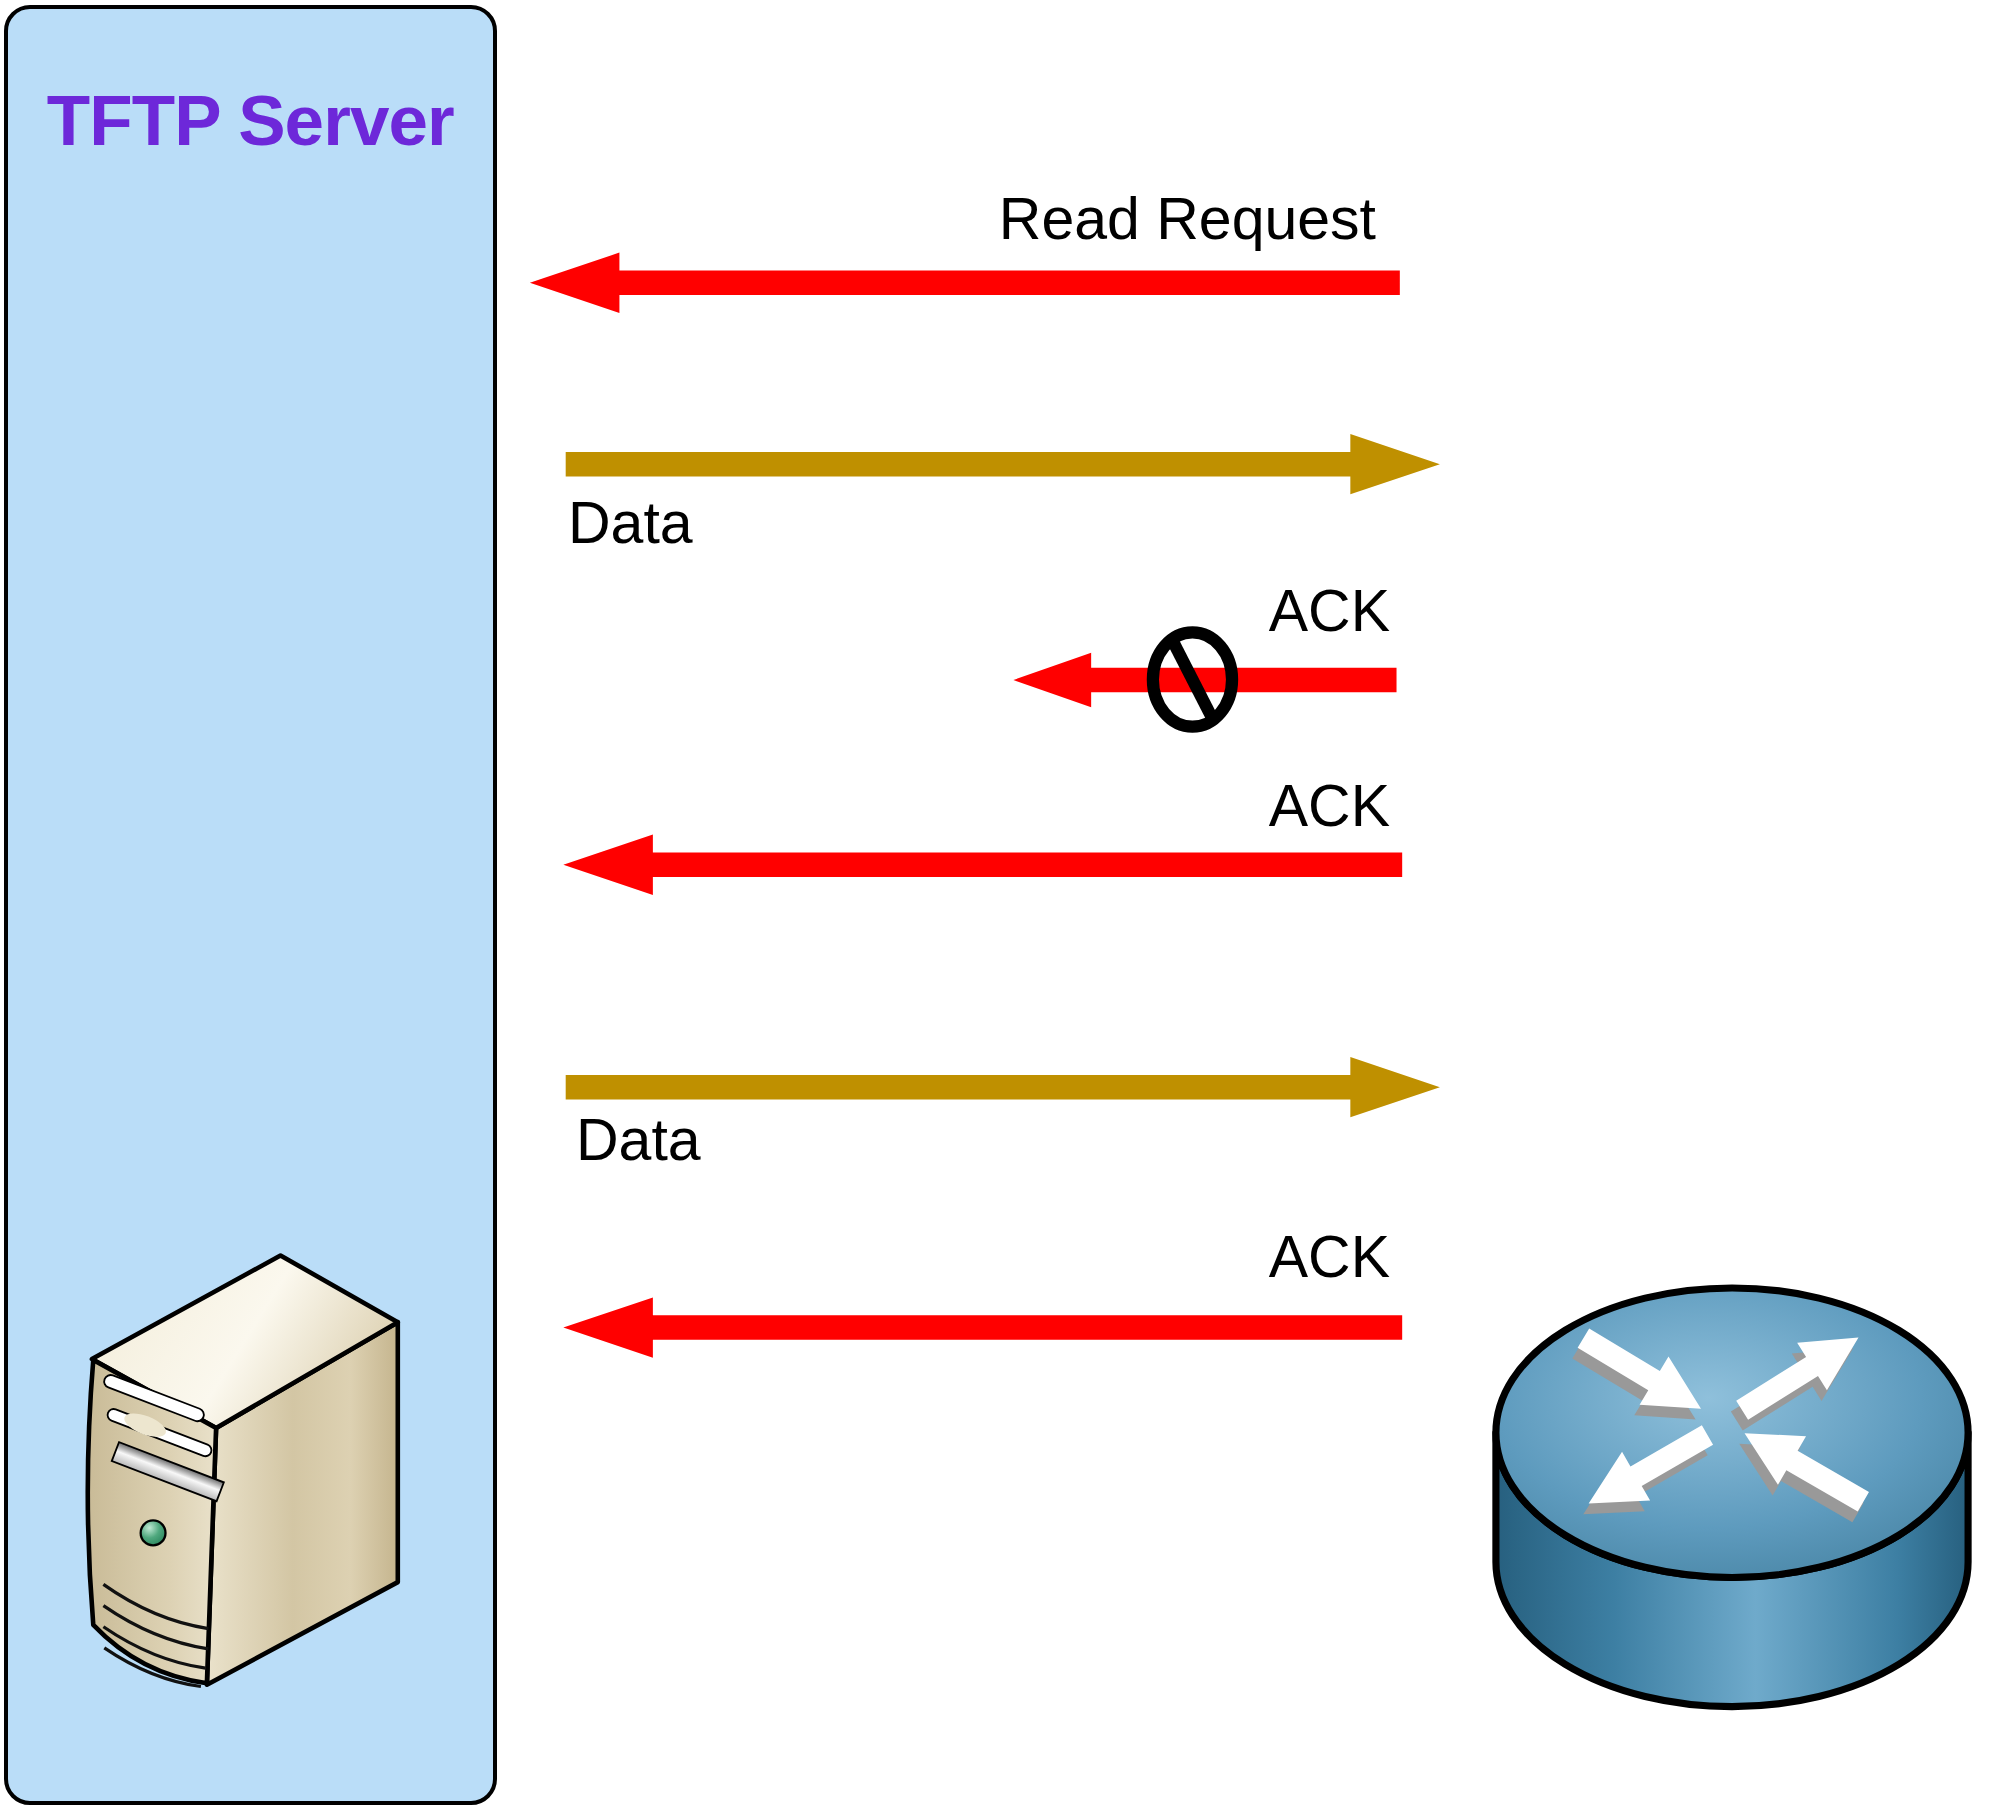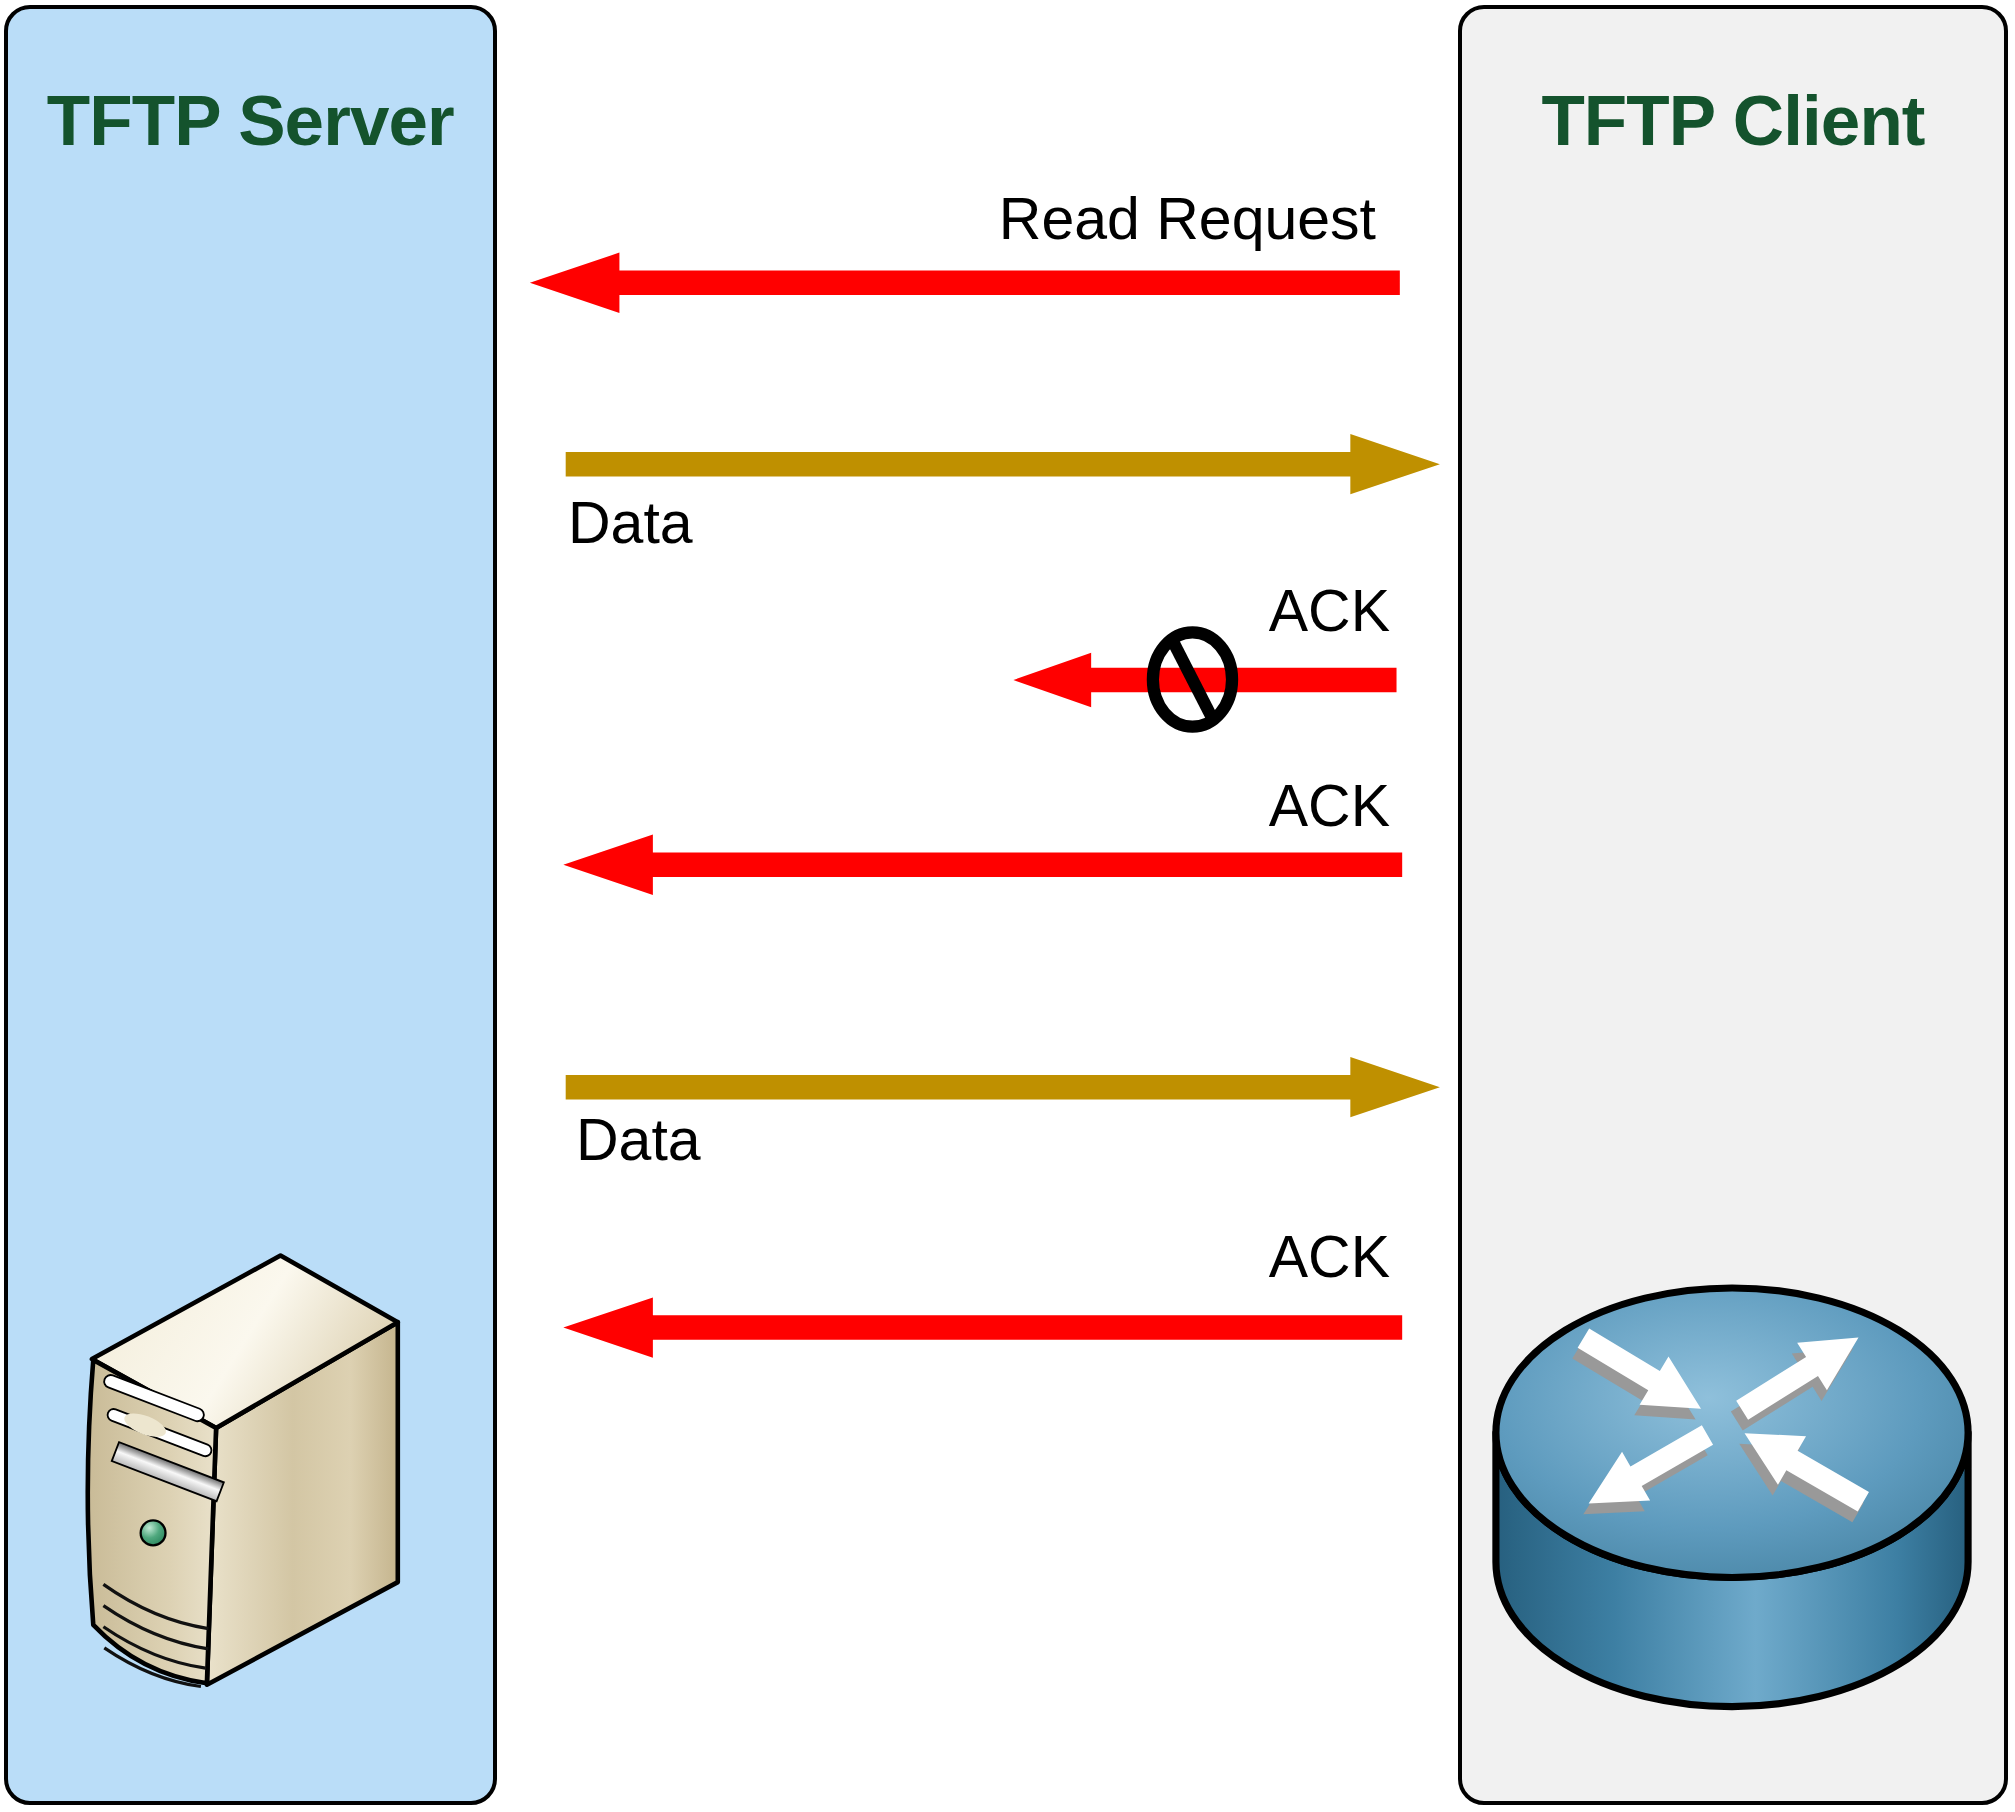--- a/index.html
+++ b/index.html
@@ -19,21 +19,21 @@
     box-sizing:border-box;
   }
   .panel-left{left:3.8px;width:493px;background:#BADDF8;}
   .panel-right{left:1458px;width:550px;background:#F1F1F1;}
   .panel-title{
     position:absolute;
     top:71px;left:0;width:100%;
     text-align:center;
     font-size:71px;
     font-weight:bold;
-    color:#14532d;
+    color:#6d28d9;
     letter-spacing:-0.9px;
     white-space:nowrap;
   }
   .icon-box{position:absolute;}
   .server-icon-box{left:82px;top:1244px;width:328px;height:460px;}
   .router-icon-box{left:1487px;top:1280px;width:490px;height:448px;}
   .arrows-layer{
     position:absolute;left:0;top:0;width:2015px;height:1812px;
     pointer-events:none;
   }
@@ -47,23 +47,20 @@
 </style>
 </head>
 <body>
 
 <div class="canvas">
 
   <div class="panel panel-left">
     <div class="panel-title">TFTP Server</div>
   </div>
 
-  <div class="panel panel-right">
-    <div class="panel-title">TFTP Client</div>
-  </div>
 
   <div class="icon-box server-icon-box">
     <svg width="328" height="460" viewBox="0 0 700 1000">
       <defs>
         <linearGradient id="srvTop" x1="0" y1="0" x2="1" y2="0.35">
           <stop offset="0" stop-color="#F2ECD8"></stop>
             <stop offset="0.6" stop-color="#FBF8EE"></stop>
             <stop offset="1" stop-color="#E0D5B8"></stop>
         </linearGradient>
         <linearGradient id="srvFront" x1="0" y1="0" x2="1" y2="0">

